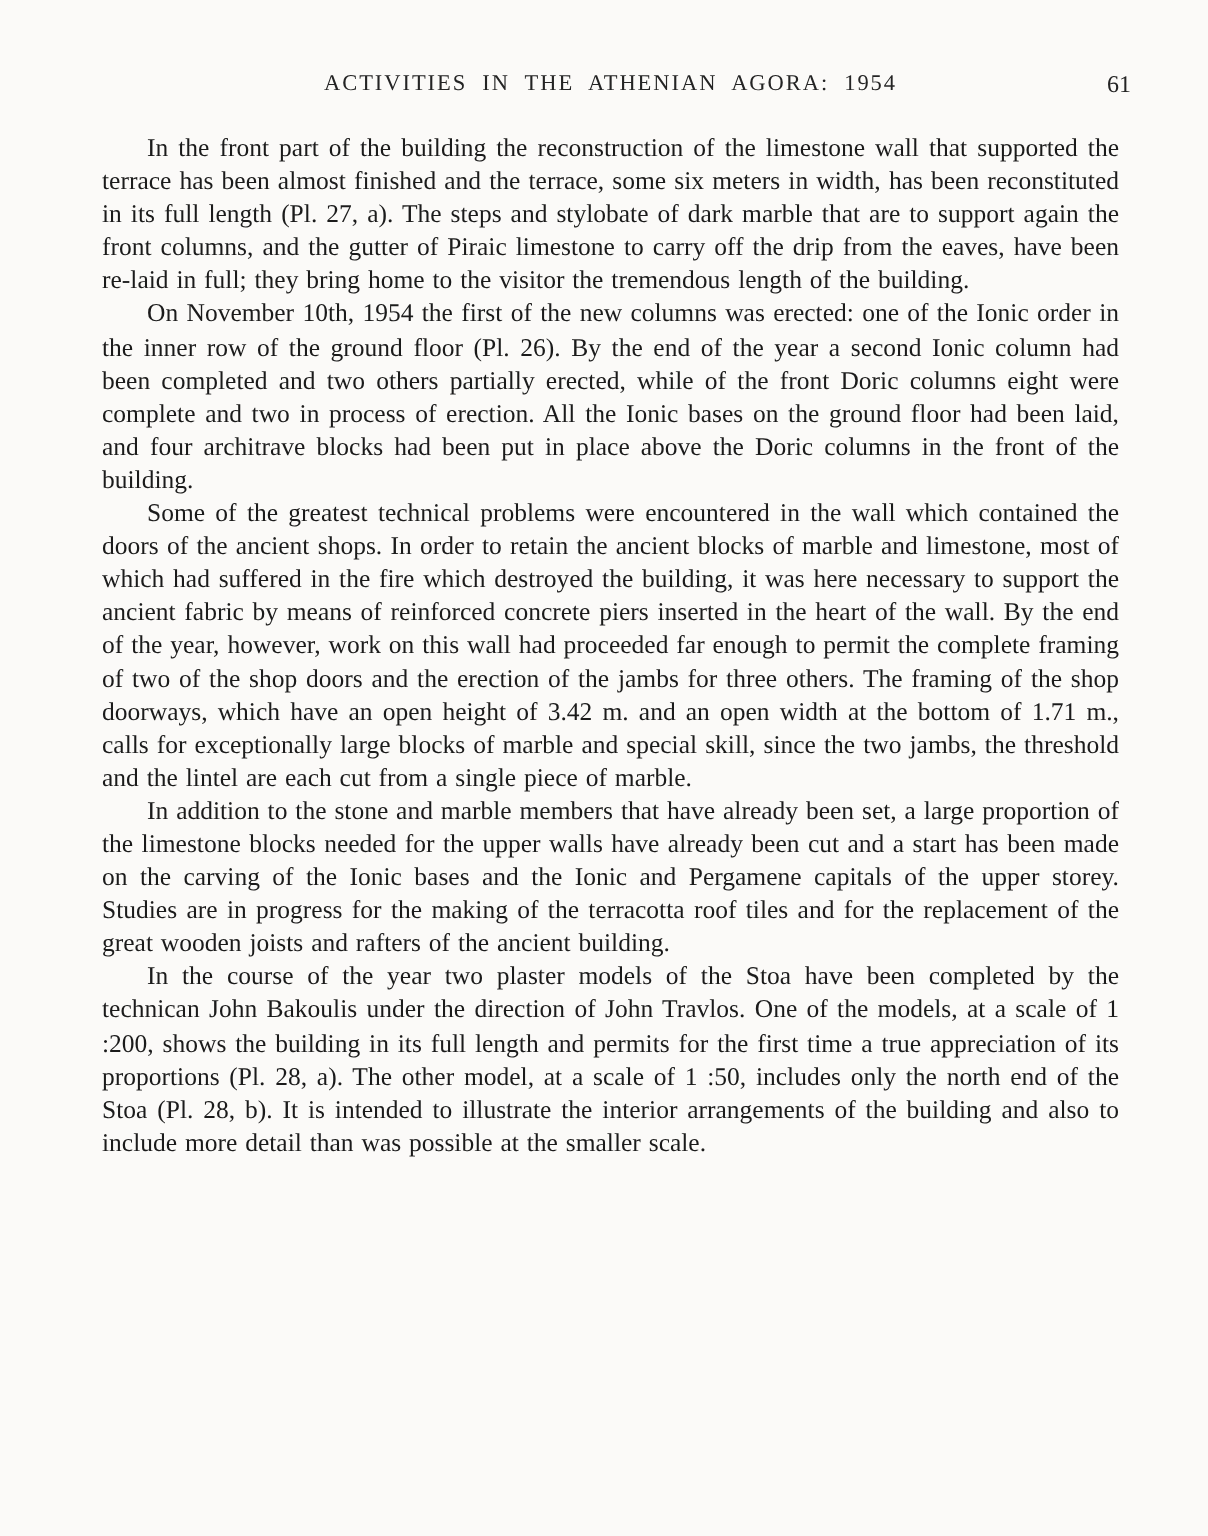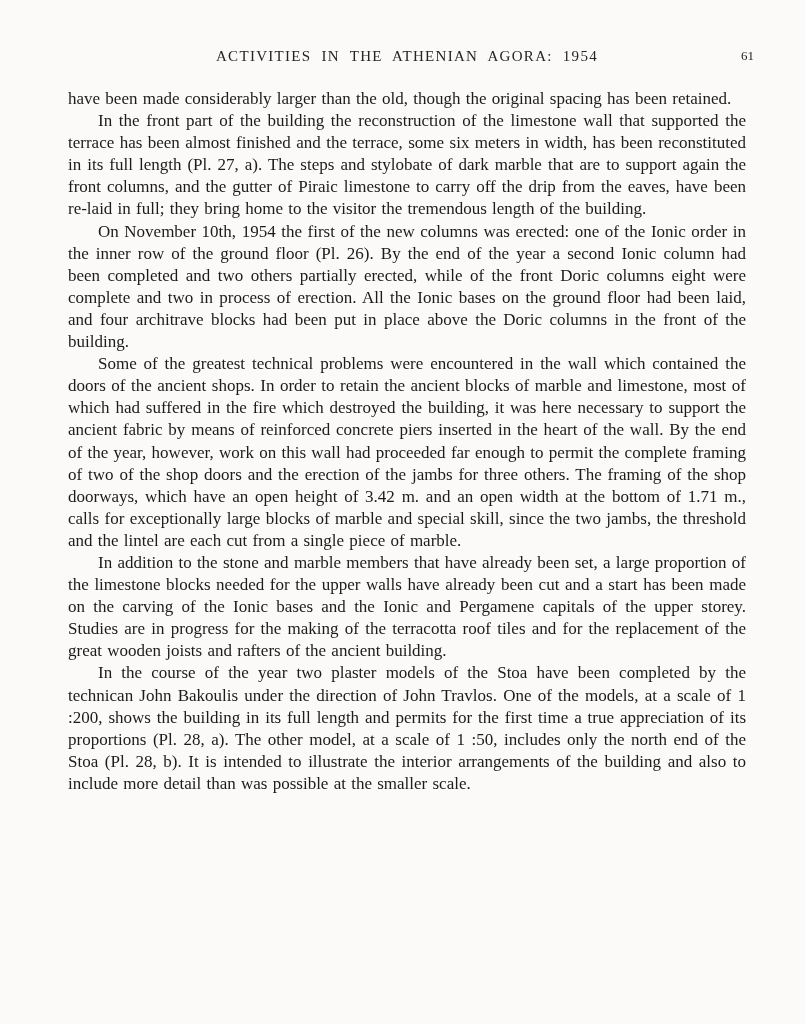--- a/index.html
+++ b/index.html
@@ -35,21 +35,21 @@
   }
   .head-title {
     display: inline-block;
   }
   .page-num {
     position: absolute;
     right: -8px;
     top: 0;
     letter-spacing: 0;
     word-spacing: 0;
-    font-size: 13px;
+    font-size: 16px;
   }
   .text-block {
     margin-top: 18px;
     font-size: 17px;
     line-height: 22.1px;
     text-align: justify;
     word-spacing: 1px;
     color: #1b1b1b;
   }
   .para {
@@ -66,21 +66,20 @@
 
 <div class="page">
   <div class="content">
 
     <header class="running-head">
       <span class="head-title">ACTIVITIES IN THE ATHENIAN AGORA: 1954</span>
       <span class="page-num">61</span>
     </header>
 
     <main class="text-block">
-      <p class="para no-indent">have been made considerably larger than the old, though the original spacing has been retained.</p>
       <p class="para">In the front part of the building the reconstruction of the limestone wall that supported the terrace has been almost finished and the terrace, some six meters in width, has been reconstituted in its full length (Pl. 27, a).  The steps and stylobate of dark marble that are to support again the front columns, and the gutter of Piraic limestone to carry off the drip from the eaves, have been re-laid in full; they bring home to the visitor the tremendous length of the building.</p>
       <p class="para">On November 10th, 1954 the first of the new columns was erected: one of the Ionic order in the inner row of the ground floor (Pl. 26).  By the end of the year a second Ionic column had been completed and two others partially erected, while of the front Doric columns eight were complete and two in process of erection.  All the Ionic bases on the ground floor had been laid, and four architrave blocks had been put in place above the Doric columns in the front of the building.</p>
       <p class="para">Some of the greatest technical problems were encountered in the wall which contained the doors of the ancient shops.  In order to retain the ancient blocks of marble and limestone, most of which had suffered in the fire which destroyed the building, it was here necessary to support the ancient fabric by means of reinforced concrete piers inserted in the heart of the wall.  By the end of the year, however, work on this wall had proceeded far enough to permit the complete framing of two of the shop doors and the erection of the jambs for three others.  The framing of the shop doorways, which have an open height of 3.42 m. and an open width at the bottom of 1.71 m., calls for exceptionally large blocks of marble and special skill, since the two jambs, the threshold and the lintel are each cut from a single piece of marble.</p>
       <p class="para">In addition to the stone and marble members that have already been set, a large proportion of the limestone blocks needed for the upper walls have already been cut and a start has been made on the carving of the Ionic bases and the Ionic and Pergamene capitals of the upper storey.  Studies are in progress for the making of the terracotta roof tiles and for the replacement of the great wooden joists and rafters of the ancient building.</p>
       <p class="para">In the course of the year two plaster models of the Stoa have been completed by the technican John Bakoulis under the direction of John Travlos.  One of the models, at a scale of 1 :200, shows the building in its full length and permits for the first time a true appreciation of its proportions (Pl. 28, a).  The other model, at a scale of 1 :50, includes only the north end of the Stoa (Pl. 28, b).  It is intended to illustrate the interior arrangements of the building and also to include more detail than was possible at the smaller scale.</p>
     </main>
 
   </div>
 </div>
 

